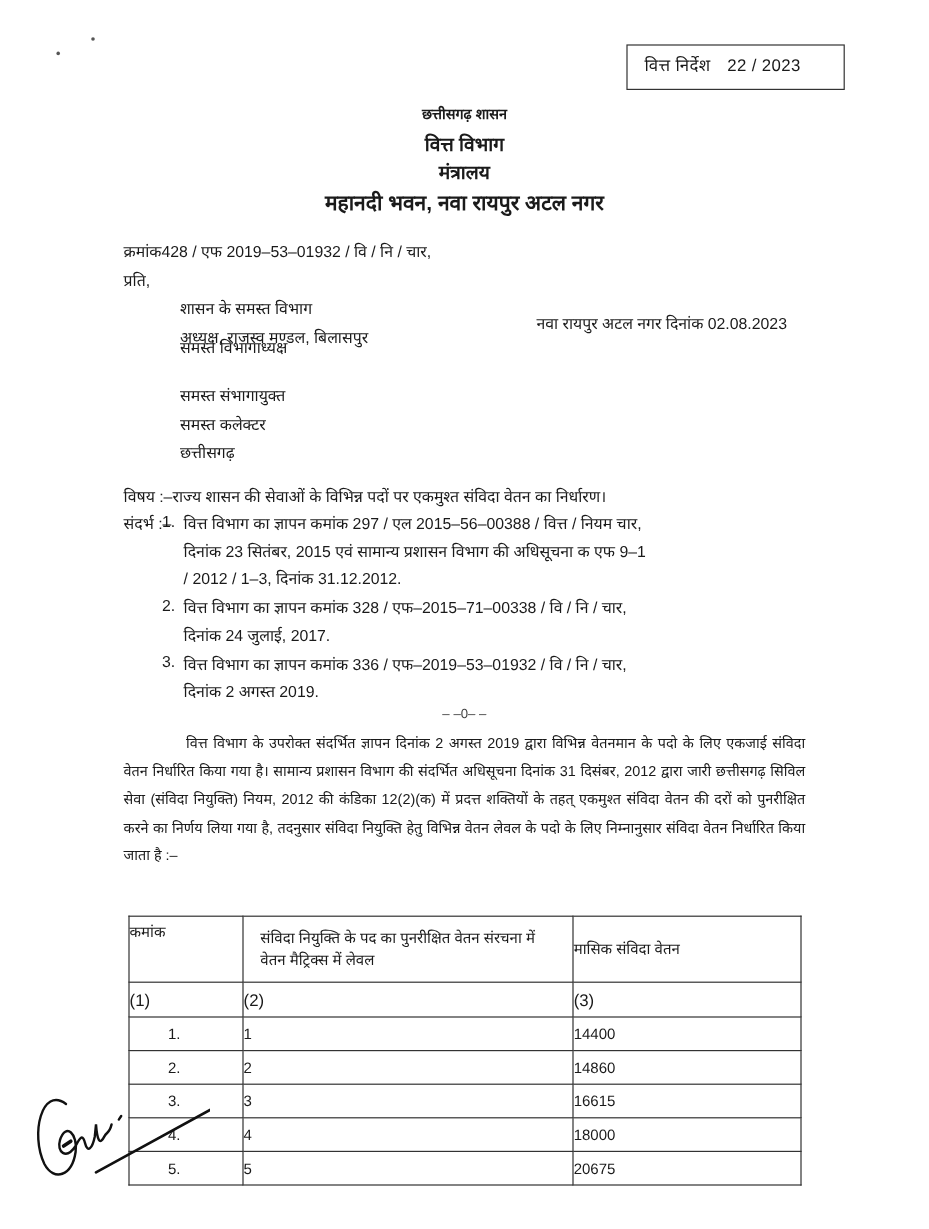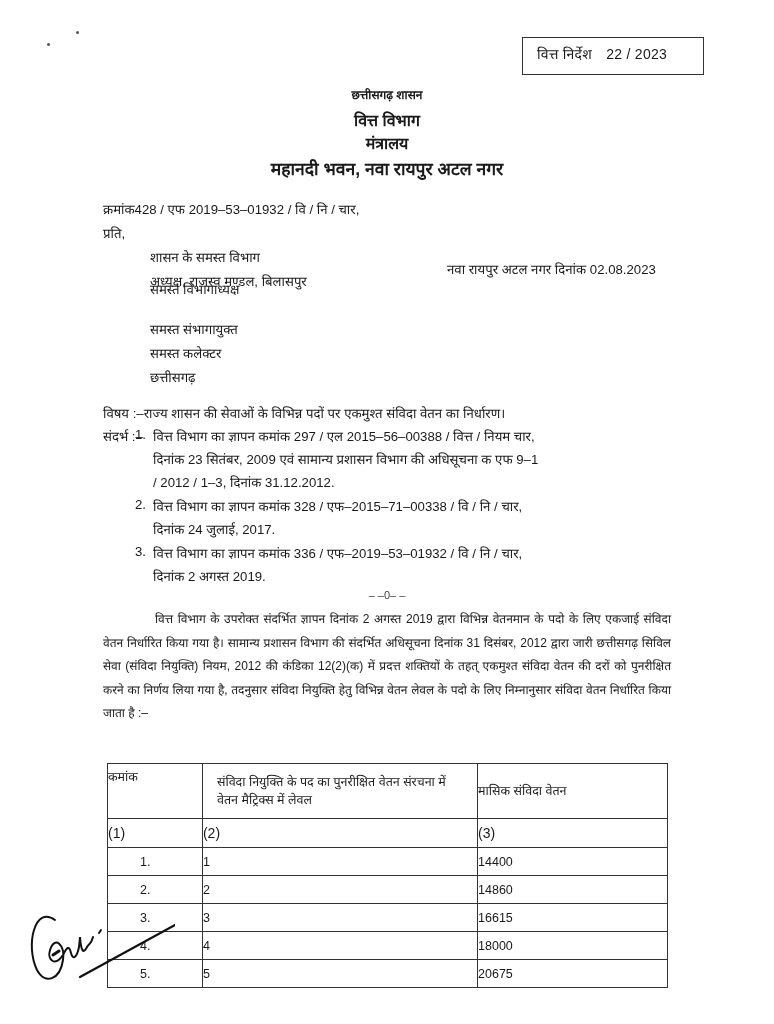--- a/index.html
+++ b/index.html
@@ -73,21 +73,21 @@
 <div class="line addr" style="top:368px;">छत्तीसगढ़</div>
 
 <div class="line subject">विषय :–राज्य शासन की सेवाओं के विभिन्न पदों पर एकमुश्त संविदा वेतन का निर्धारण।</div>
 
 <div class="line ref-label">संदर्भ :–</div>
 
 <div class="line ref-item" style="top:427px;">
   <span class="ref-num">1.</span>
   <span>वित्त विभाग का ज्ञापन कमांक 297 / एल 2015–56–00388  / वित्त / नियम चार,</span>
 </div>
-<div class="line ref-item" style="top:450px;">दिनांक 23 सितंबर, 2009 एवं सामान्य प्रशासन विभाग की अधिसूचना क एफ 9–1</div>
+<div class="line ref-item" style="top:450px;">दिनांक 23 सितंबर, 2015 एवं सामान्य प्रशासन विभाग की अधिसूचना क एफ 9–1</div>
 <div class="line ref-item" style="top:473px;text-align:center;">/ 2012 / 1–3, दिनांक 31.12.2012.</div>
 
 <div class="line ref-item" style="top:497px;">
   <span class="ref-num">2.</span>
   <span>वित्त विभाग का ज्ञापन कमांक 328 / एफ–2015–71–00338 / वि / नि / चार,</span>
 </div>
 <div class="line ref-item" style="top:520px;">दिनांक 24 जुलाई, 2017.</div>
 
 <div class="line ref-item" style="top:544px;">
   <span class="ref-num">3.</span>

